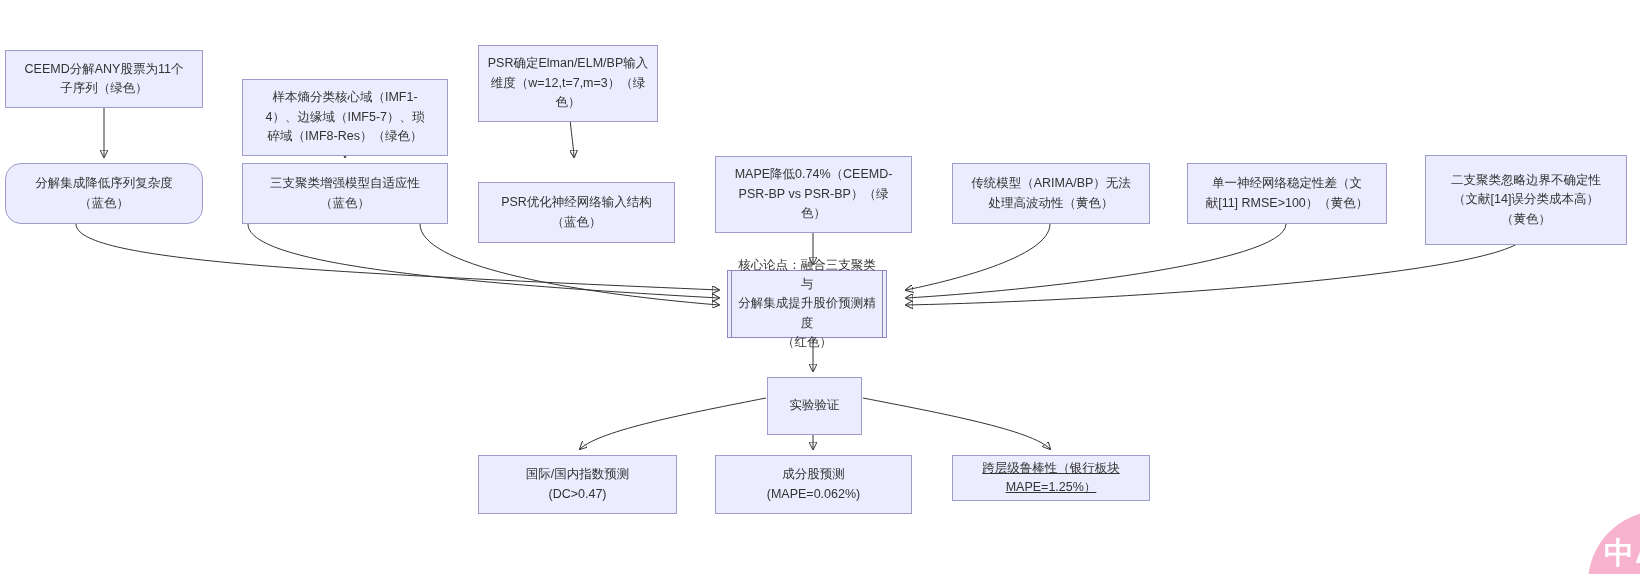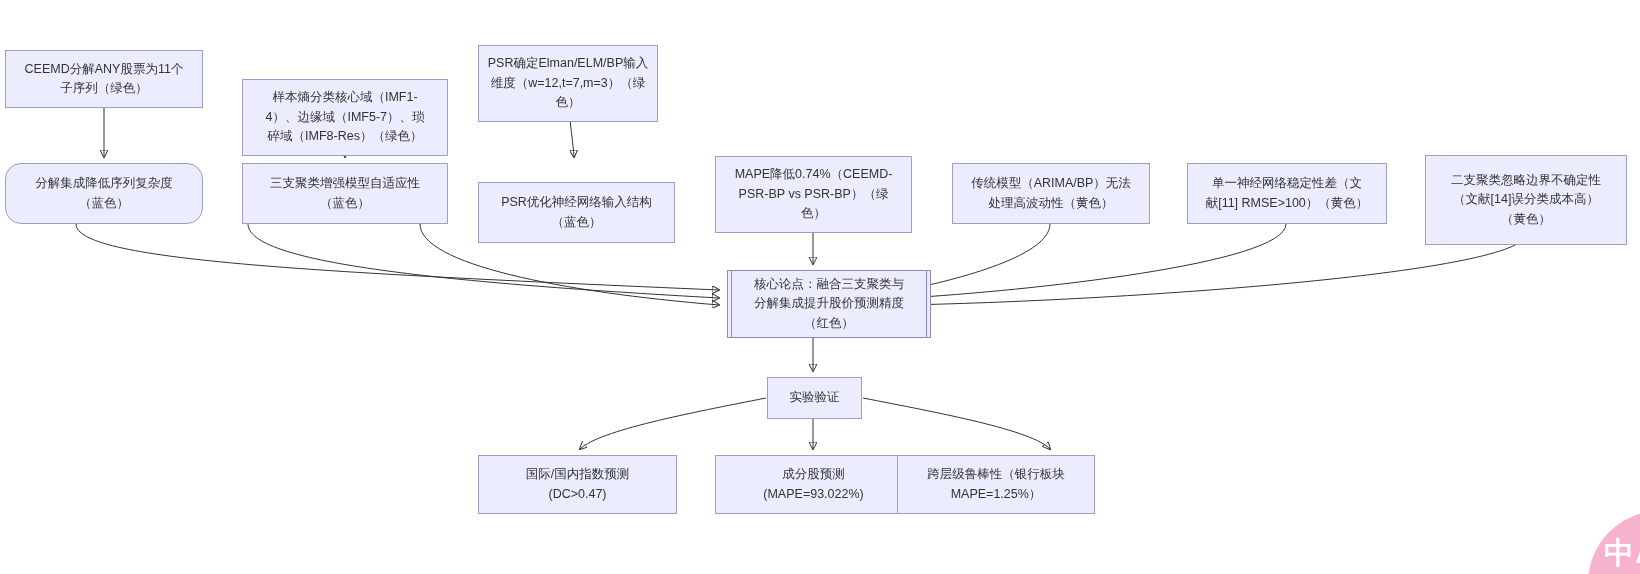--- a/index.html
+++ b/index.html
@@ -115,32 +115,32 @@
   <div class="node" style="left:952px;top:163px;width:198px;height:61px;">传统模型（ARIMA/BP）无法
 处理高波动性（黄色）</div>
 
   <div class="node" style="left:1187px;top:163px;width:200px;height:61px;padding-left:6px;">单一神经网络稳定性差（文
 献[11] RMSE&gt;100）（黄色）</div>
 
   <div class="node" style="left:1425px;top:155px;width:202px;height:90px;">二支聚类忽略边界不确定性
 （文献[14]误分类成本高）
 （黄色）</div>
 
-  <div class="node subroutine" style="left:727px;top:270px;width:204px;height:68px;">核心论点：融合三支聚类与
+  <div class="node subroutine" style="left:727px;top:270px;width:160px;height:68px;">核心论点：融合三支聚类与
 分解集成提升股价预测精度
 （红色）</div>
 
-  <div class="node" style="left:767px;top:377px;width:95px;height:42px;">实验验证</div>
+  <div class="node" style="left:767px;top:377px;width:95px;height:58px;">实验验证</div>
 
   <div class="node" style="left:478px;top:455px;width:199px;height:59px;">国际/国内指数预测
 (DC&gt;0.47)</div>
 
   <div class="node" style="left:715px;top:455px;width:197px;height:59px;">成分股预测
-(MAPE=93.022%)</div>
+(MAPE=0.062%)</div>
 
-  <div class="node" style="left:897px;top:455px;width:198px;height:59px;">跨层级鲁棒性（银行板块
+  <div class="node" style="left:952px;top:455px;width:198px;height:46px;text-decoration:underline;">跨层级鲁棒性（银行板块
 MAPE=1.25%）</div>
 
   <div class="watermark">
     <span>中A</span>
   </div>
 
 </div>
 
 </body></html>

